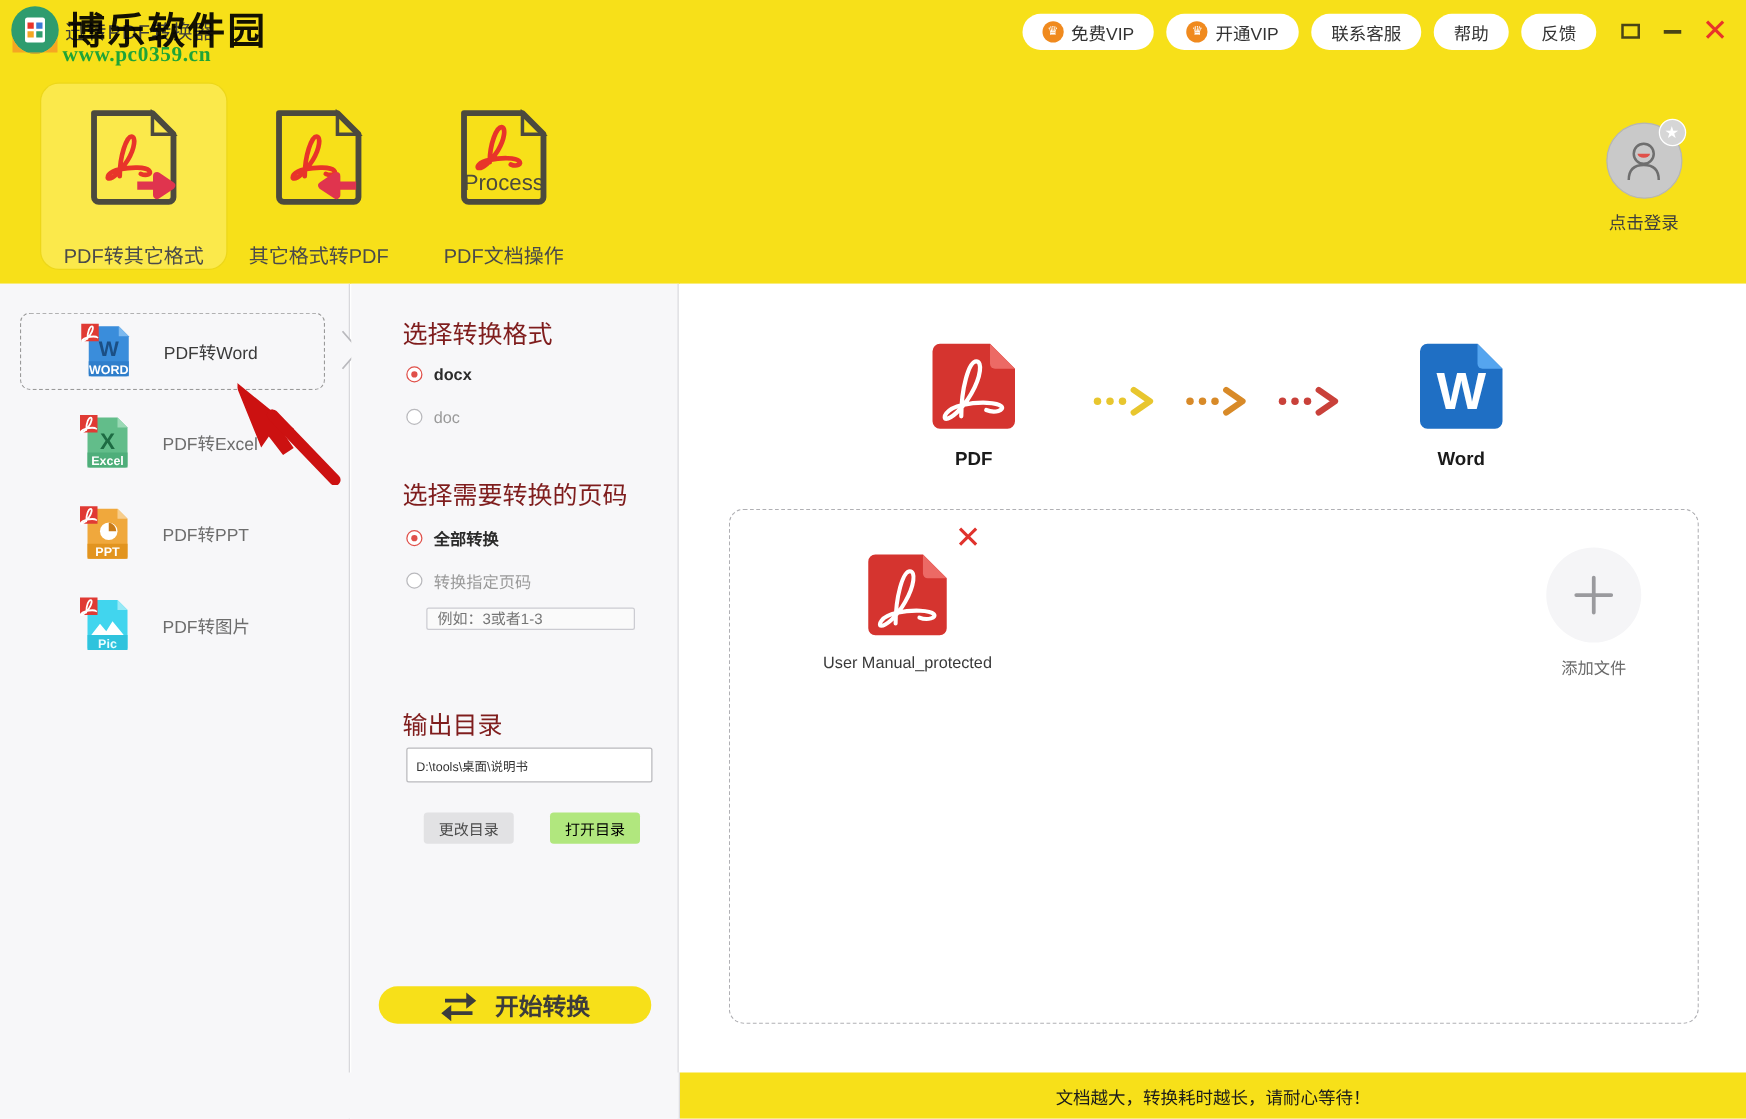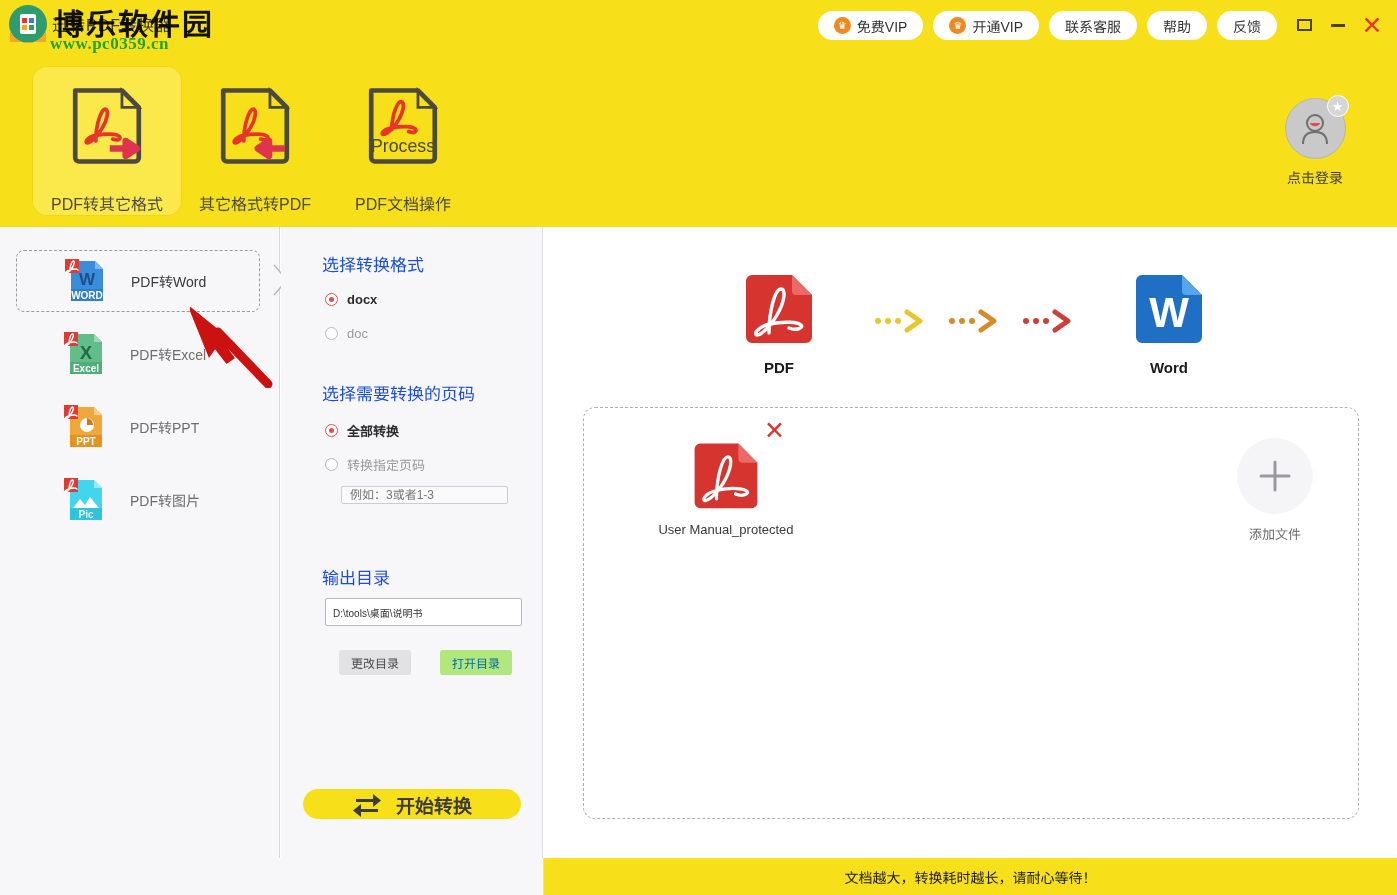--- a/index.html
+++ b/index.html
@@ -103,21 +103,21 @@
 
   .sel-arrow { position: absolute; left: 272px; top: 263px; width: 18px; height: 34px; }
 
   
   .pointer-arrow { position: absolute; left: 190px; top: 288px; width: 90px; height: 100px; pointer-events: none; }
 
   .midpanel {
     position: absolute; left: 281px; top: 227px; width: 262px; height: 668px;
     background: #f7f7f9; border-right: 1px solid #dcdce0;
   }
-  .mp-title { position: absolute; font-size: 17px; color: #1d4ed8; white-space: nowrap; text-align: right; }
+  .mp-title { position: absolute; font-size: 20px; color: #7f1d1d; white-space: nowrap; text-align: right; }
   .radio-row { position: absolute; display: flex; align-items: center; cursor: pointer; }
   .radio {
     width: 13px; height: 13px; border-radius: 50%;
     border: 1px solid #b9b9bd; background: #fff; flex: 0 0 auto;
     position: relative;
   }
   .radio.on { border-color: #e0504a; }
   .radio.on::after {
     content: ""; position: absolute; left: 3px; top: 3px;
     width: 5px; height: 5px; border-radius: 50%; background: #e0504a;
@@ -136,21 +136,21 @@
     border: 1px solid #b9b9bd; background: #fff; border-radius: 2px;
     font-size: 10px; color: #333; padding: 0 7px;
     font-family: "Liberation Sans", sans-serif;
   }
   .btn-sm {
     position: absolute; height: 25px; border-radius: 3px; border: none;
     font-size: 12px; cursor: pointer; padding: 0 12px;
     font-family: "Liberation Sans", sans-serif; white-space: nowrap;
   }
   .btn-gray { left: 339px; top: 650px; background: #e2e2e4; color: #4a4a4a; }
-  .btn-green { left: 440px; top: 650px; background: #b1e77e; color: #0369a1; }
+  .btn-green { left: 440px; top: 650px; background: #b1e77e; color: #000000; }
 
   .btn-start {
     position: absolute; left: 303px; top: 789px; width: 218px; height: 30px;
     background: #f7e019; border: none; border-radius: 23px; cursor: pointer;
     display: flex; align-items: center; justify-content: center; gap: 14px;
     color: #3c3c3c; font-size: 19px; font-weight: bold;
     font-family: "Liberation Sans", sans-serif;
   }
 
   

